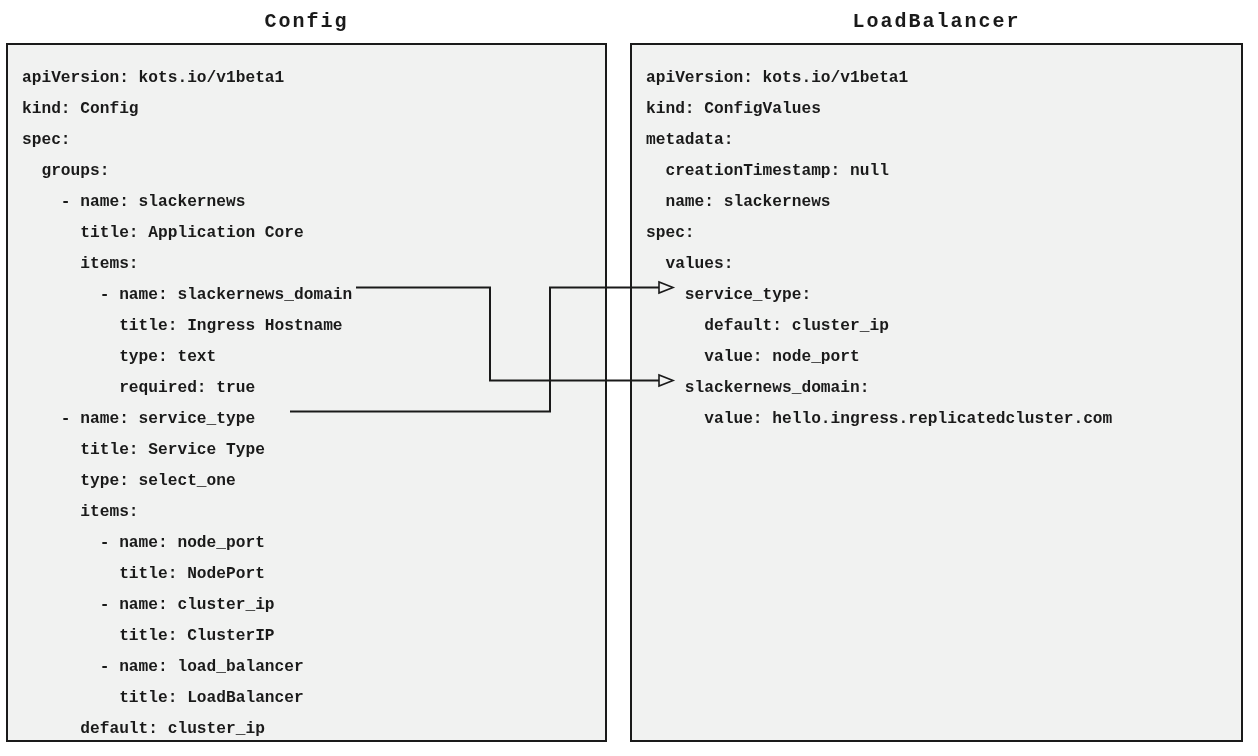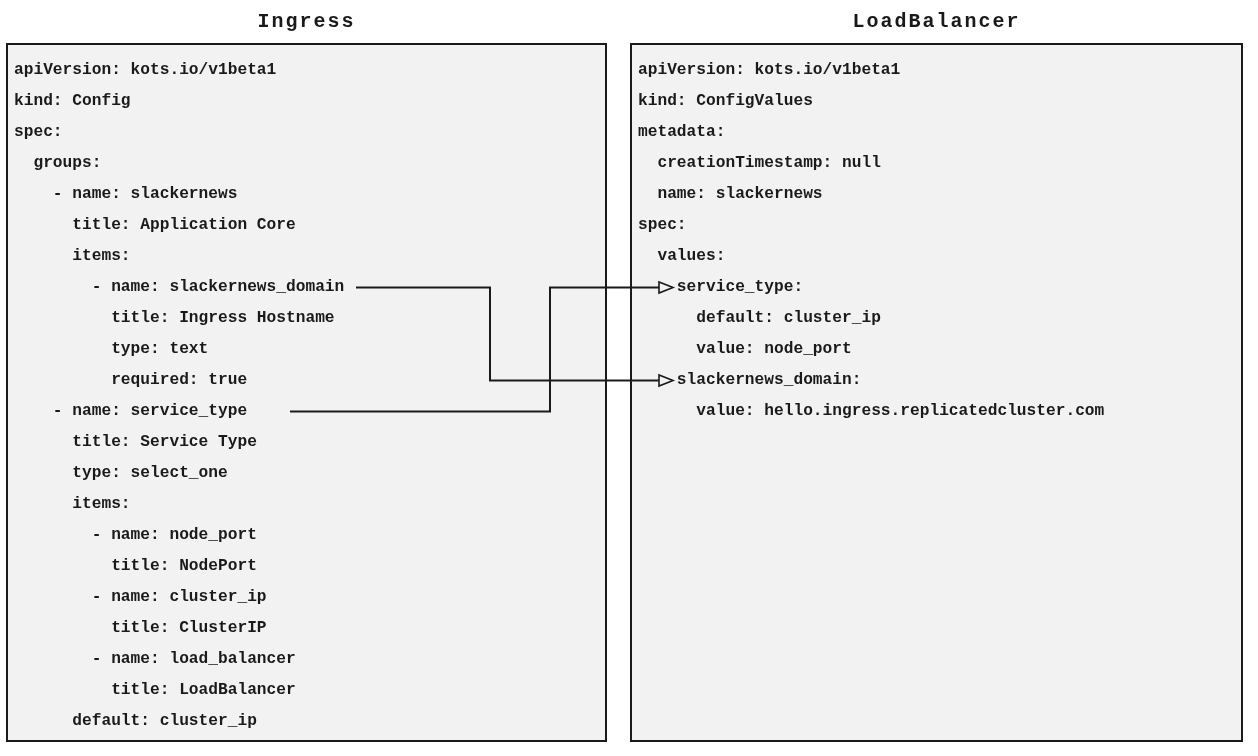--- a/index.html
+++ b/index.html
@@ -28,21 +28,21 @@
   .panel {
     position: absolute;
     top: 43px;
     height: 699px;
     background: #f1f2f1;
     border: 2px solid #1a1a1a;
   }
   .panel.left  { left: 6px;   width: 601px; }
   .panel.right { left: 630px; width: 613px; }
   .code {
-    margin: 0;
+    margin: 8px;
     padding: 10px 0 0 6px;
     font-family: inherit;
     font-size: 16.2px;
     font-weight: bold;
     color: #1a1a1a;
   }
   .code-line {
     white-space: pre;
     height: 31px;
     line-height: 31px;
@@ -65,21 +65,21 @@
     stroke: #1a1a1a;
     stroke-width: 1.6;
     stroke-linejoin: miter;
   }
 </style>
 </head>
 <body>
 
 <div>
 
-  <div class="panel-title left">Ingress</div>
+  <div class="panel-title left">Config</div>
 
   <div class="panel-title right">LoadBalancer</div>
 
   <div class="panel left">
     <pre class="code"><div class="code-line">apiVersion: kots.io/v1beta1</div><div class="code-line">kind: Config</div><div class="code-line">spec:</div><div class="code-line">  groups:</div><div class="code-line">    - name: slackernews</div><div class="code-line">      title: Application Core</div><div class="code-line">      items:</div><div class="code-line">        - name: slackernews_domain</div><div class="code-line">          title: Ingress Hostname</div><div class="code-line">          type: text</div><div class="code-line">          required: true</div><div class="code-line">    - name: service_type</div><div class="code-line">      title: Service Type</div><div class="code-line">      type: select_one</div><div class="code-line">      items:</div><div class="code-line">        - name: node_port</div><div class="code-line">          title: NodePort</div><div class="code-line">        - name: cluster_ip</div><div class="code-line">          title: ClusterIP</div><div class="code-line">        - name: load_balancer</div><div class="code-line">          title: LoadBalancer</div><div class="code-line">      default: cluster_ip</div></pre>
   </div>
 
   <div class="panel right">
     <pre class="code"><div class="code-line">apiVersion: kots.io/v1beta1</div><div class="code-line">kind: ConfigValues</div><div class="code-line">metadata:</div><div class="code-line">  creationTimestamp: null</div><div class="code-line">  name: slackernews</div><div class="code-line">spec:</div><div class="code-line">  values:</div><div class="code-line">    service_type:</div><div class="code-line">      default: cluster_ip</div><div class="code-line">      value: node_port</div><div class="code-line">    slackernews_domain:</div><div class="code-line">      value: hello.ingress.replicatedcluster.com</div></pre>
   </div>

